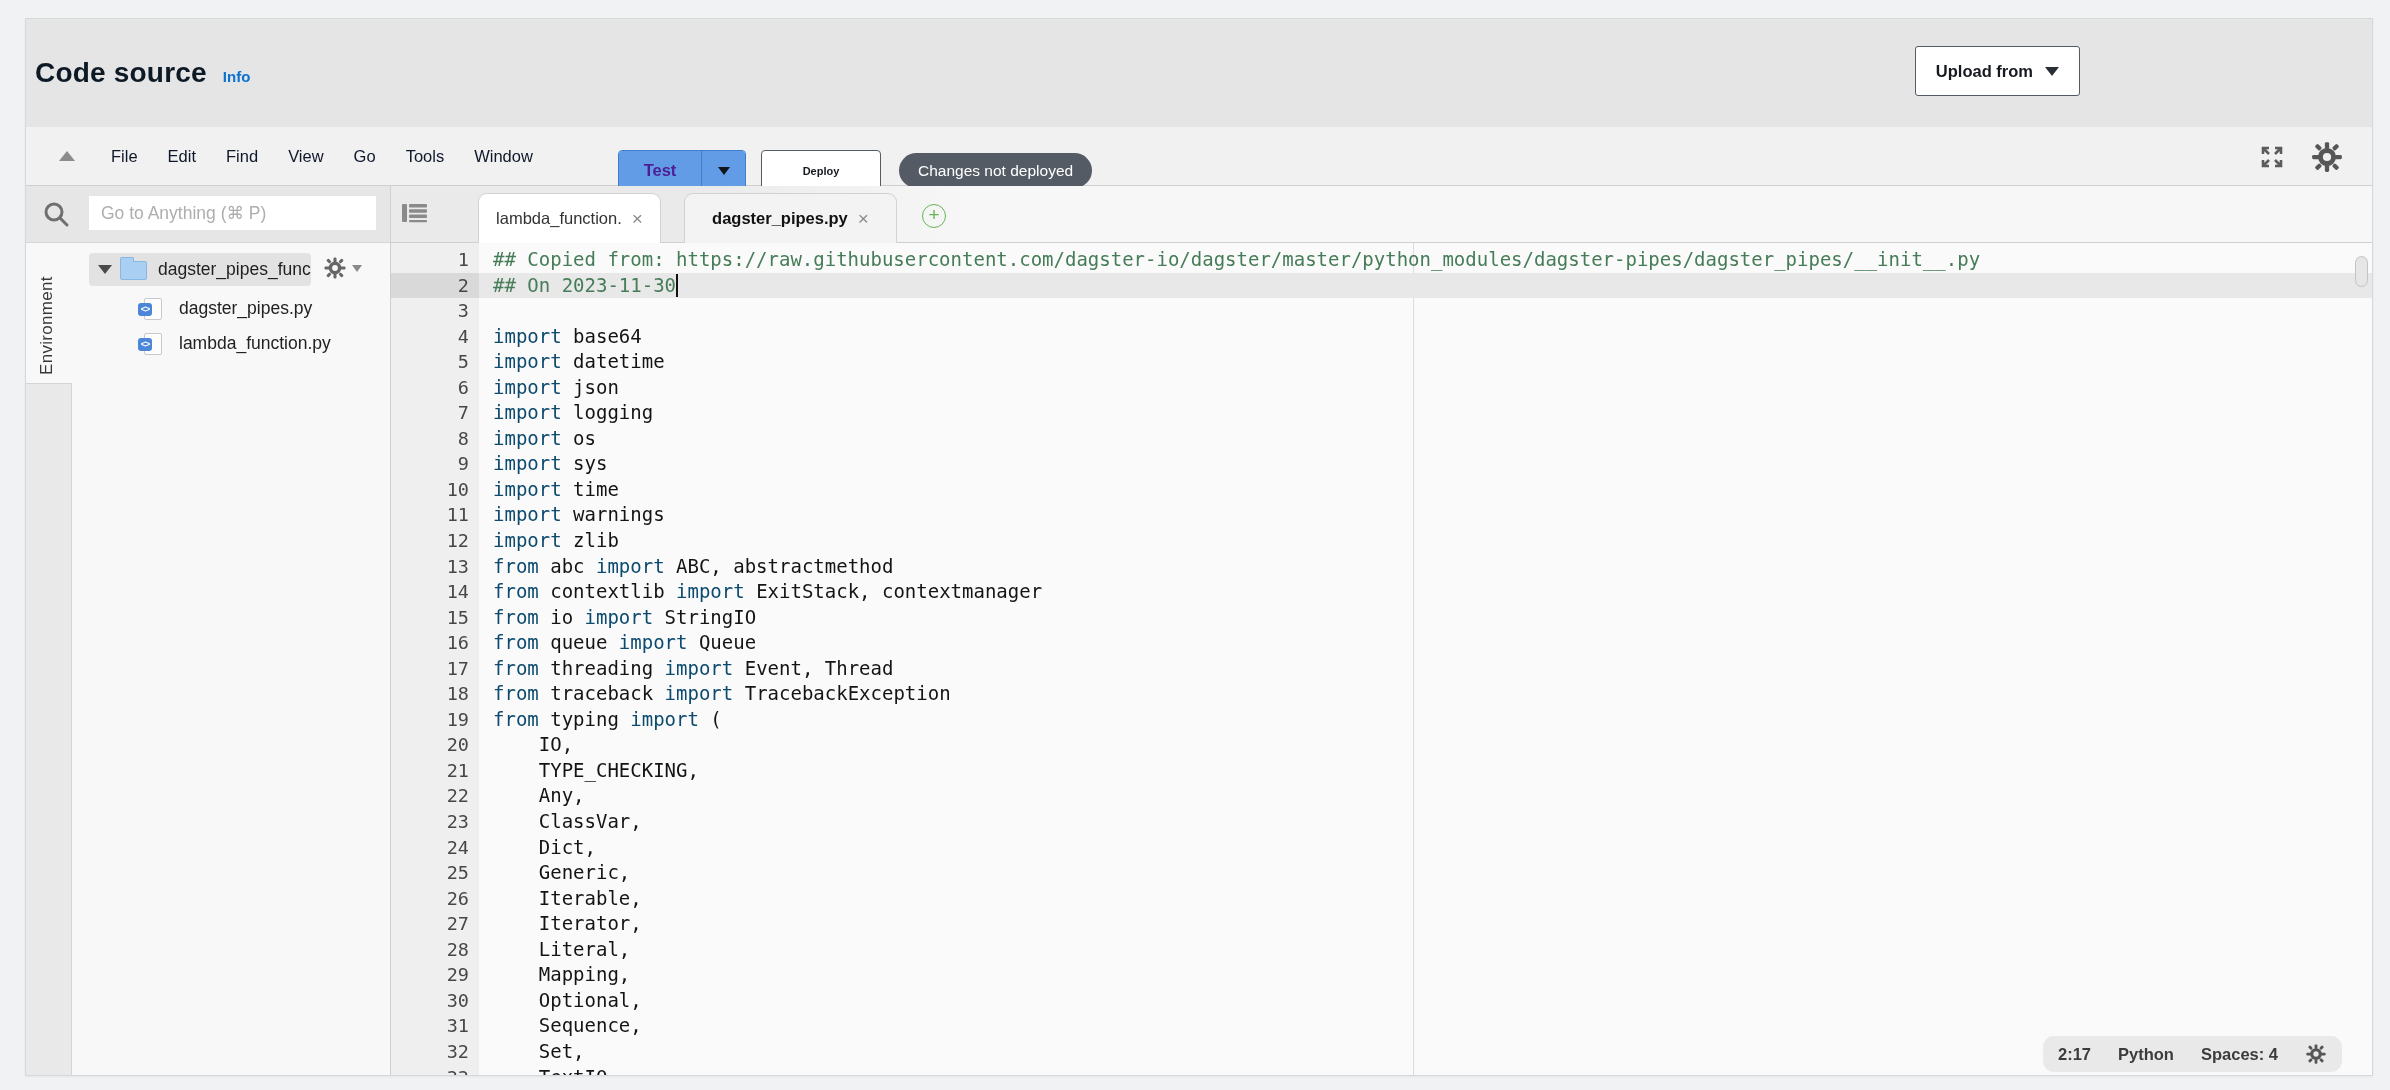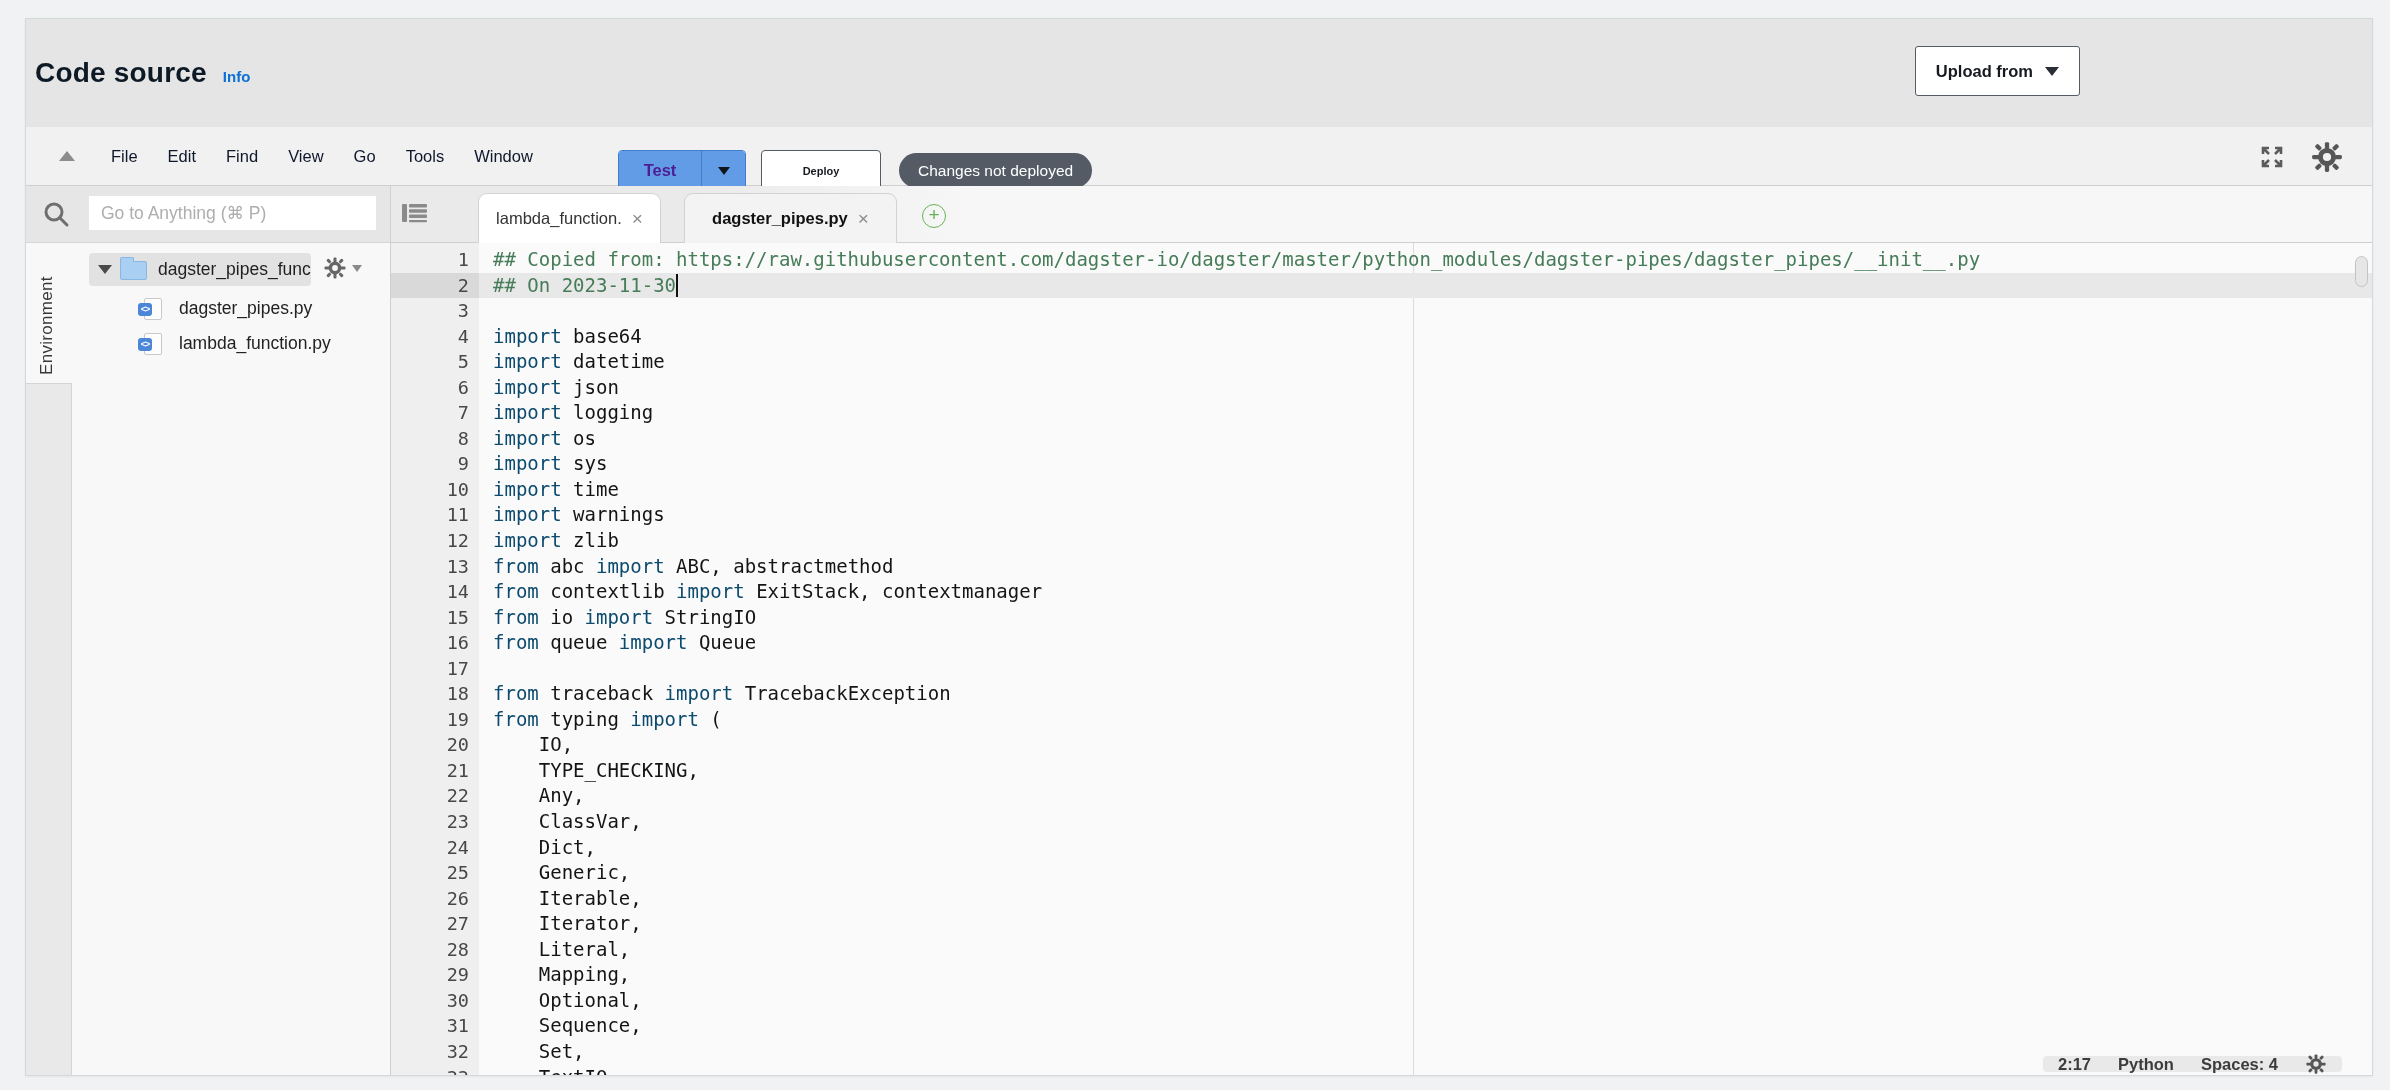--- a/index.html
+++ b/index.html
@@ -113,21 +113,21 @@
            font-size:19px; line-height:25.55px; }
   .line-row { display:flex; height:25.55px; white-space:pre; }
   .ln { width:88px; flex:none; text-align:right; padding-right:10px; color:#474747; font-size:18.5px; }
   .lc { padding-left:14px; color:#141414; }
   .tok-k { color:#0c4a6e; }
   .tok-c { color:#467c57; }
   .cursor-caret { position:absolute; left:285px; top:31px; width:2px; height:23px; background:#111; }
   .scroll-thumb { position:absolute; right:4px; top:13px; width:13px; height:31px; background:#e6e6e6;
                   border:1px solid #c3c3c3; border-radius:7px; cursor:pointer; }
 
-  .statusbar { position:absolute; right:30px; bottom:3px; height:16px; background:#e9e9e9; border-radius:4px;
+  .statusbar { position:absolute; right:30px; bottom:3px; height:36px; background:#e9e9e9; border-radius:11px;
                display:flex; align-items:center; gap:27px; padding:0 15px; }
   .status-item { font-size:16.5px; font-weight:700; color:#3c3c3c; cursor:pointer; }
   .gear-svg { display:block; }
 </style>
 </head>
 <body>
 
 <div class="card">
 
   <div class="hdr">
@@ -293,21 +293,21 @@
             <div class="line-row"><span class="ln">7</span><span class="lc"><span class="tok-k">import</span><span class="tok-t"> logging</span></span></div>
             <div class="line-row"><span class="ln">8</span><span class="lc"><span class="tok-k">import</span><span class="tok-t"> os</span></span></div>
             <div class="line-row"><span class="ln">9</span><span class="lc"><span class="tok-k">import</span><span class="tok-t"> sys</span></span></div>
             <div class="line-row"><span class="ln">10</span><span class="lc"><span class="tok-k">import</span><span class="tok-t"> time</span></span></div>
             <div class="line-row"><span class="ln">11</span><span class="lc"><span class="tok-k">import</span><span class="tok-t"> warnings</span></span></div>
             <div class="line-row"><span class="ln">12</span><span class="lc"><span class="tok-k">import</span><span class="tok-t"> zlib</span></span></div>
             <div class="line-row"><span class="ln">13</span><span class="lc"><span class="tok-k">from</span><span class="tok-t"> abc </span><span class="tok-k">import</span><span class="tok-t"> ABC, abstractmethod</span></span></div>
             <div class="line-row"><span class="ln">14</span><span class="lc"><span class="tok-k">from</span><span class="tok-t"> contextlib </span><span class="tok-k">import</span><span class="tok-t"> ExitStack, contextmanager</span></span></div>
             <div class="line-row"><span class="ln">15</span><span class="lc"><span class="tok-k">from</span><span class="tok-t"> io </span><span class="tok-k">import</span><span class="tok-t"> StringIO</span></span></div>
             <div class="line-row"><span class="ln">16</span><span class="lc"><span class="tok-k">from</span><span class="tok-t"> queue </span><span class="tok-k">import</span><span class="tok-t"> Queue</span></span></div>
-            <div class="line-row"><span class="ln">17</span></div>
+            <div class="line-row"><span class="ln">17</span><span class="lc"><span class="tok-k">from</span><span class="tok-t"> threading </span><span class="tok-k">import</span><span class="tok-t"> Event, Thread</span></span></div>
             <div class="line-row"><span class="ln">18</span><span class="lc"><span class="tok-k">from</span><span class="tok-t"> traceback </span><span class="tok-k">import</span><span class="tok-t"> TracebackException</span></span></div>
             <div class="line-row"><span class="ln">19</span><span class="lc"><span class="tok-k">from</span><span class="tok-t"> typing </span><span class="tok-k">import</span><span class="tok-t"> (</span></span></div>
             <div class="line-row"><span class="ln">20</span><span class="lc"><span class="tok-t">    IO,</span></span></div>
             <div class="line-row"><span class="ln">21</span><span class="lc"><span class="tok-t">    TYPE_CHECKING,</span></span></div>
             <div class="line-row"><span class="ln">22</span><span class="lc"><span class="tok-t">    Any,</span></span></div>
             <div class="line-row"><span class="ln">23</span><span class="lc"><span class="tok-t">    ClassVar,</span></span></div>
             <div class="line-row"><span class="ln">24</span><span class="lc"><span class="tok-t">    Dict,</span></span></div>
             <div class="line-row"><span class="ln">25</span><span class="lc"><span class="tok-t">    Generic,</span></span></div>
             <div class="line-row"><span class="ln">26</span><span class="lc"><span class="tok-t">    Iterable,</span></span></div>
             <div class="line-row"><span class="ln">27</span><span class="lc"><span class="tok-t">    Iterator,</span></span></div>

